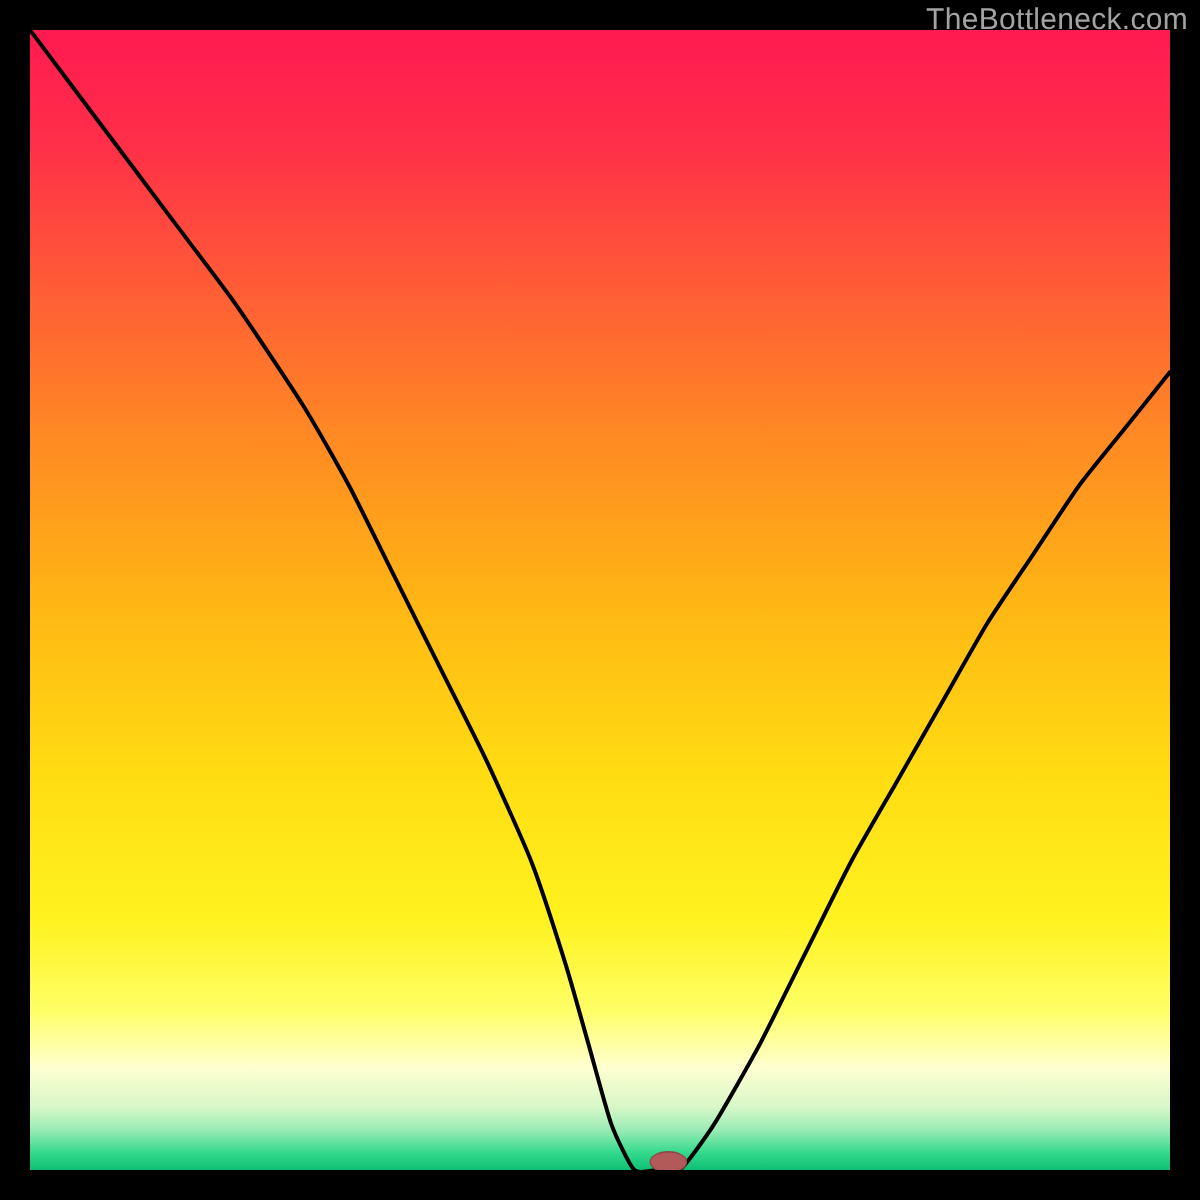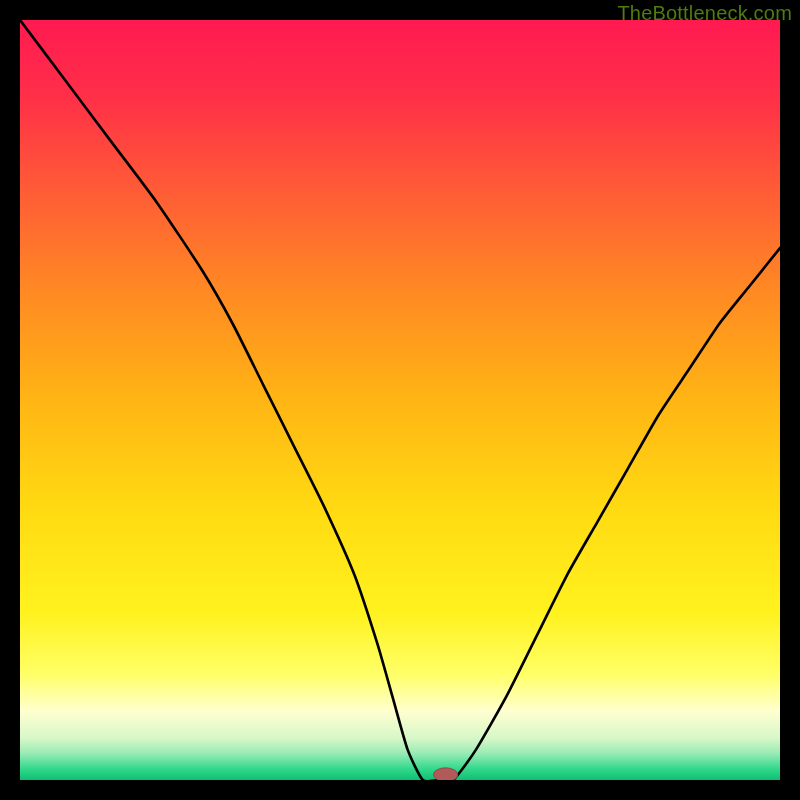--- a/index.html
+++ b/index.html
@@ -23,21 +23,21 @@
     position: absolute;
     left: 20px;
     top: 20px;
     width: 760px;
     height: 760px;
   }
   .watermark {
     position: absolute;
     top: 2px;
     right: 8px;
-    color: #4d7c0f;
+    color: #a3a3a3;
     font-size: 20px;
     font-weight: 500;
     letter-spacing: 0.2px;
     user-select: none;
   }
   svg {
     display: block;
   }
 </style>
 </head>

